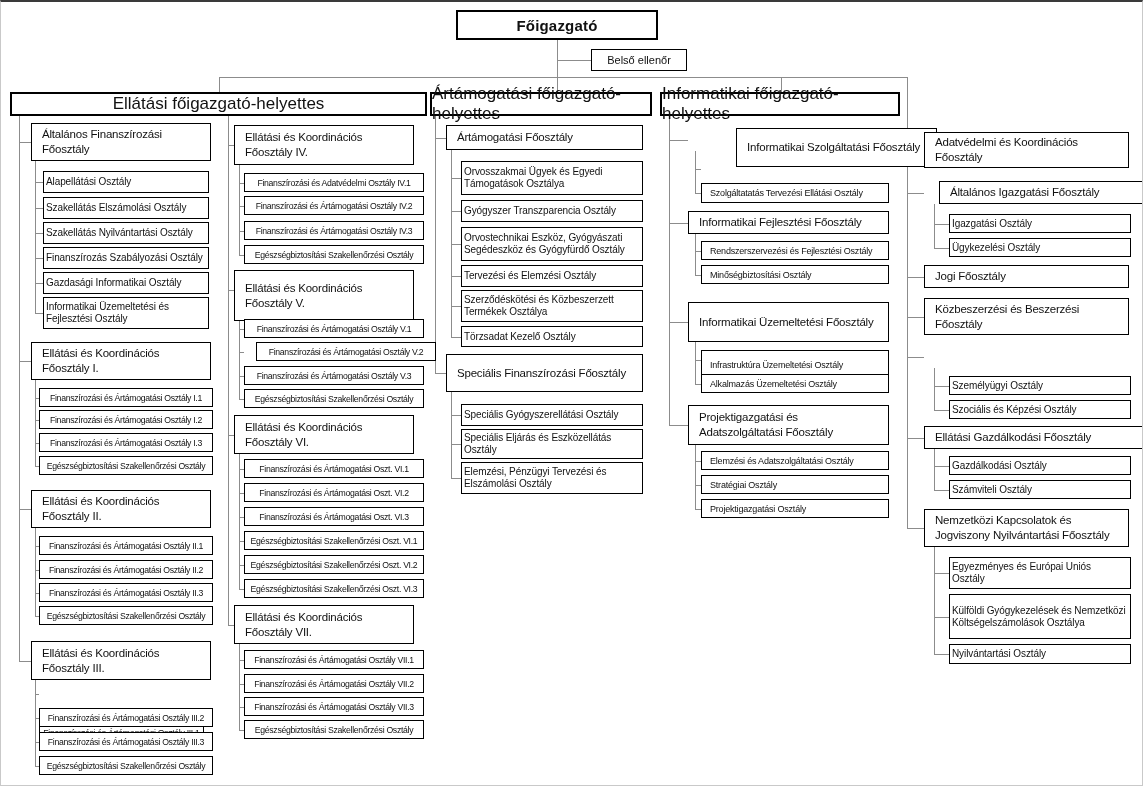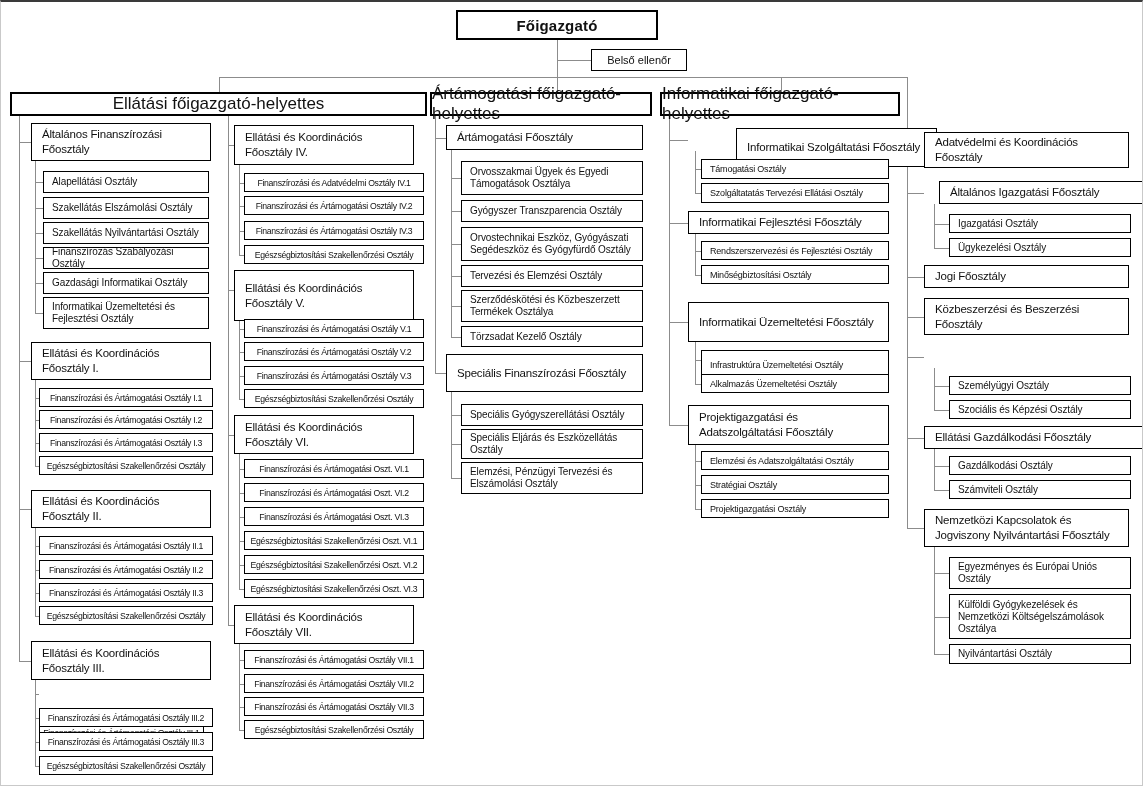--- a/index.html
+++ b/index.html
@@ -10,21 +10,21 @@
     border-right:1px solid #c9c9c9;border-bottom:1px solid #c9c9c9;
     box-sizing:border-box;overflow:hidden;
   }
   .box{position:absolute;background:#fff;border:1px solid #000;box-sizing:border-box;
        display:flex;align-items:center;z-index:2}
   .ln{position:absolute;background:#8c8c8c;z-index:1}
   .root{border-width:2px;justify-content:center;font-weight:bold;font-size:15px;letter-spacing:0.2px}
   .hdr{border-width:2px;justify-content:center;font-weight:normal;font-size:17px}
   .aud{justify-content:center;font-size:11px}
   .t12{font-size:11.5px;letter-spacing:-0.2px;padding:0 5px 0 10px;line-height:1.3}
-  .t10{font-size:10px;letter-spacing:-0.1px;padding:0 4px 0 8px;line-height:1.2}
+  .t10{font-size:10px;letter-spacing:-0.1px;padding:0 4px 0 2px;line-height:1.2}
   .t9c{font-size:8.7px;letter-spacing:-0.3px;justify-content:center;white-space:nowrap;overflow:hidden}
   .t9L{font-size:9px;letter-spacing:-0.2px;padding-left:8px;white-space:nowrap;overflow:hidden}
 </style>
 </head>
 <body>
 
 <div id="canvas">
     <div class="ln" style="left: 556px; top: 38px; width: 1px; height: 52px;"></div>
     <div class="ln" style="left: 556px; top: 58px; width: 34px; height: 1px;"></div>
     <div class="ln" style="left: 218px; top: 75px; width: 689px; height: 1px;"></div>
@@ -164,21 +164,21 @@
     <div class="box t9c" style="left: 38px; top: 706px; width: 174px; height: 19px;">Finanszírozási és Ártámogatási Osztály III.2</div>
     <div class="box t9c" style="left: 38px; top: 730px; width: 174px; height: 19px;">Finanszírozási és Ártámogatási Osztály III.3</div>
     <div class="box t9c" style="left: 38px; top: 754px; width: 174px; height: 19px;">Egészségbiztosítási Szakellenőrzési Osztály</div>
     <div class="box t12" style="left: 233px; top: 123px; width: 180px; height: 40px;">Ellátási és Koordinációs Főosztály IV.</div>
     <div class="box t9c" style="left: 243px; top: 171px; width: 180px; height: 19px;">Finanszírozási és Adatvédelmi Osztály IV.1</div>
     <div class="box t9c" style="left: 243px; top: 194px; width: 180px; height: 19px;">Finanszírozási és Ártámogatási Osztály IV.2</div>
     <div class="box t9c" style="left: 243px; top: 219px; width: 180px; height: 19px;">Finanszírozási és Ártámogatási Osztály IV.3</div>
     <div class="box t9c" style="left: 243px; top: 243px; width: 180px; height: 19px;">Egészségbiztosítási Szakellenőrzési Osztály</div>
     <div class="box t12" style="left: 233px; top: 268px; width: 180px; height: 51px;">Ellátási és Koordinációs Főosztály V.</div>
     <div class="box t9c" style="left: 243px; top: 317px; width: 180px; height: 19px;">Finanszírozási és Ártámogatási Osztály V.1</div>
-    <div class="box t9c" style="left: 243px; top: 340px; width: 180px; height: 19px; text-align: right;">Finanszírozási és Ártámogatási Osztály V.2</div>
+    <div class="box t9c" style="left: 255px; top: 340px; width: 180px; height: 19px; text-align: right;">Finanszírozási és Ártámogatási Osztály V.2</div>
     <div class="box t9c" style="left: 243px; top: 364px; width: 180px; height: 19px;">Finanszírozási és Ártámogatási Osztály V.3</div>
     <div class="box t9c" style="left: 243px; top: 387px; width: 180px; height: 19px;">Egészségbiztosítási Szakellenőrzési Osztály</div>
     <div class="box t12" style="left: 233px; top: 413px; width: 180px; height: 39px;">Ellátási és Koordinációs Főosztály VI.</div>
     <div class="box t9c" style="left: 243px; top: 457px; width: 180px; height: 19px;">Finanszírozási és Ártámogatási Oszt. VI.1</div>
     <div class="box t9c" style="left: 243px; top: 481px; width: 180px; height: 19px;">Finanszírozási és Ártámogatási Oszt. VI.2</div>
     <div class="box t9c" style="left: 243px; top: 505px; width: 180px; height: 19px;">Finanszírozási és Ártámogatási Oszt. VI.3</div>
     <div class="box t9c" style="left: 243px; top: 529px; width: 180px; height: 19px;">Egészségbiztosítási Szakellenőrzési Oszt. VI.1</div>
     <div class="box t9c" style="left: 243px; top: 553px; width: 180px; height: 19px;">Egészségbiztosítási Szakellenőrzési Oszt. VI.2</div>
     <div class="box t9c" style="left: 243px; top: 577px; width: 180px; height: 19px;">Egészségbiztosítási Szakellenőrzési Oszt. VI.3</div>
     <div class="box t12" style="left: 233px; top: 603px; width: 180px; height: 39px;">Ellátási és Koordinációs Főosztály VII.</div>
@@ -191,21 +191,20 @@
     <div class="box t10" style="left: 460px; top: 198px; width: 182px; height: 22px;">Gyógyszer Transzparencia Osztály</div>
     <div class="box t10" style="left: 460px; top: 225px; width: 182px; height: 34px;">Orvostechnikai Eszköz, Gyógyászati Segédeszköz és Gyógyfürdő Osztály</div>
     <div class="box t10" style="left: 460px; top: 263px; width: 182px; height: 22px;">Tervezési és Elemzési Osztály</div>
     <div class="box t10" style="left: 460px; top: 288px; width: 182px; height: 32px;">Szerződéskötési és Közbeszerzett Termékek Osztálya</div>
     <div class="box t10" style="left: 460px; top: 324px; width: 182px; height: 21px;">Törzsadat Kezelő Osztály</div>
     <div class="box t12" style="left: 445px; top: 352px; width: 197px; height: 38px;">Speciális Finanszírozási Főosztály</div>
     <div class="box t10" style="left: 460px; top: 402px; width: 182px; height: 22px;">Speciális Gyógyszerellátási Osztály</div>
     <div class="box t10" style="left: 460px; top: 427px; width: 182px; height: 30px;">Speciális Eljárás és Eszközellátás Osztály</div>
     <div class="box t10" style="left: 460px; top: 460px; width: 182px; height: 32px;">Elemzési, Pénzügyi Tervezési és Elszámolási Osztály</div>
     <div class="box t12" style="left: 687px; top: 126px; width: 201px; height: 39px; margin-left: 48px;">Informatikai Szolgáltatási Főosztály</div>
-    <div class="box t9L" style="left: 700px; top: 157px; width: 188px; height: 20px;">Támogatási Osztály</div>
     <div class="box t9L" style="left: 700px; top: 181px; width: 188px; height: 20px;">Szolgáltatatás Tervezési Ellátási Osztály</div>
     <div class="box t12" style="left: 687px; top: 209px; width: 201px; height: 23px;">Informatikai Fejlesztési Főosztály</div>
     <div class="box t9L" style="left: 700px; top: 239px; width: 188px; height: 19px;">Rendszerszervezési és Fejlesztési Osztály</div>
     <div class="box t9L" style="left: 700px; top: 263px; width: 188px; height: 19px;">Minőségbiztosítási Osztály</div>
     <div class="box t12" style="left: 687px; top: 300px; width: 201px; height: 40px;">Informatikai Üzemeltetési Főosztály</div>
     <div class="box t9L" style="left: 700px; top: 348px; width: 188px; height: 29px;">Infrastruktúra Üzemeltetési Osztály</div>
     <div class="box t9L" style="left: 700px; top: 372px; width: 188px; height: 19px;">Alkalmazás Üzemeltetési Osztály</div>
     <div class="box t12" style="left: 687px; top: 403px; width: 201px; height: 40px;">Projektigazgatási és Adatszolgáltatási Főosztály</div>
     <div class="box t9L" style="left: 700px; top: 449px; width: 188px; height: 19px;">Elemzési és Adatszolgáltatási Osztály</div>
     <div class="box t9L" style="left: 700px; top: 473px; width: 188px; height: 19px;">Stratégiai Osztály</div>

